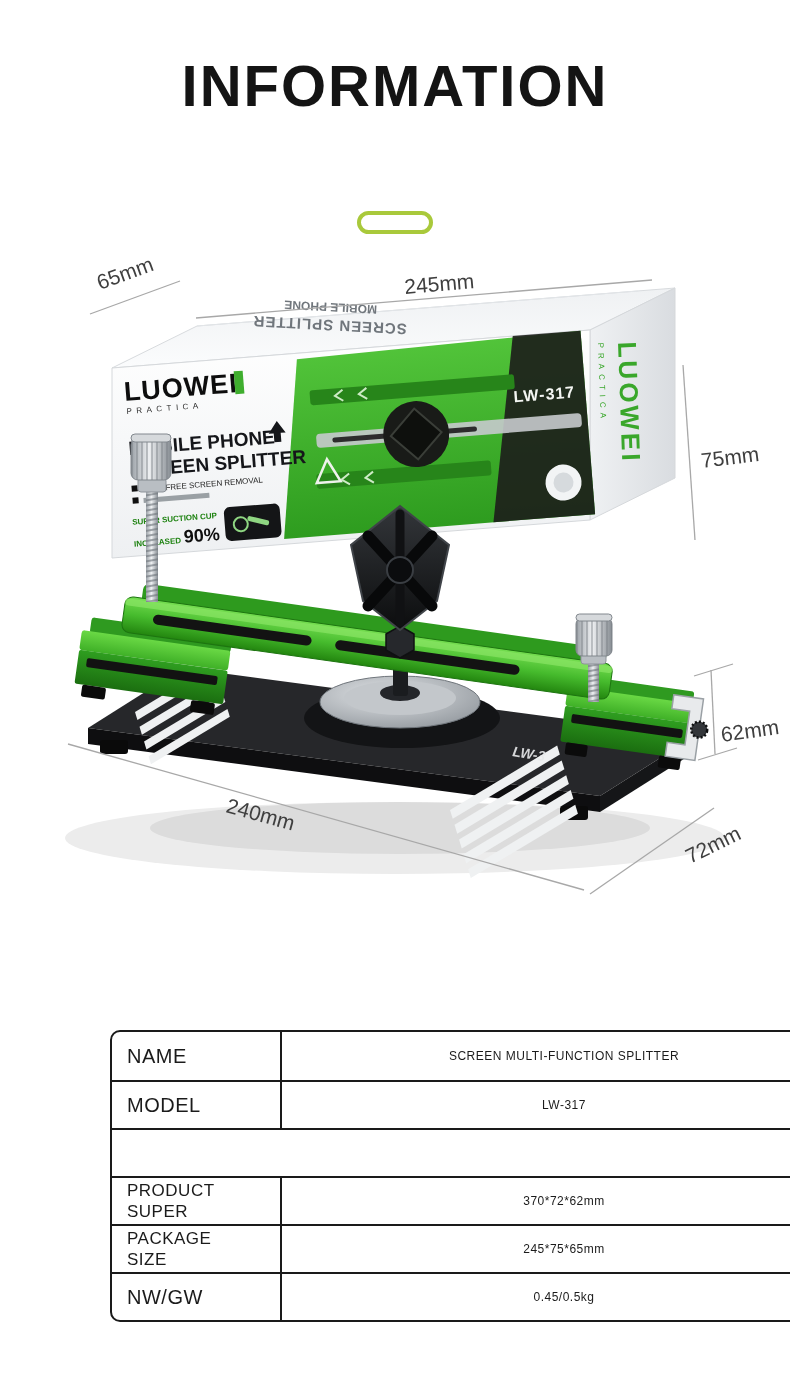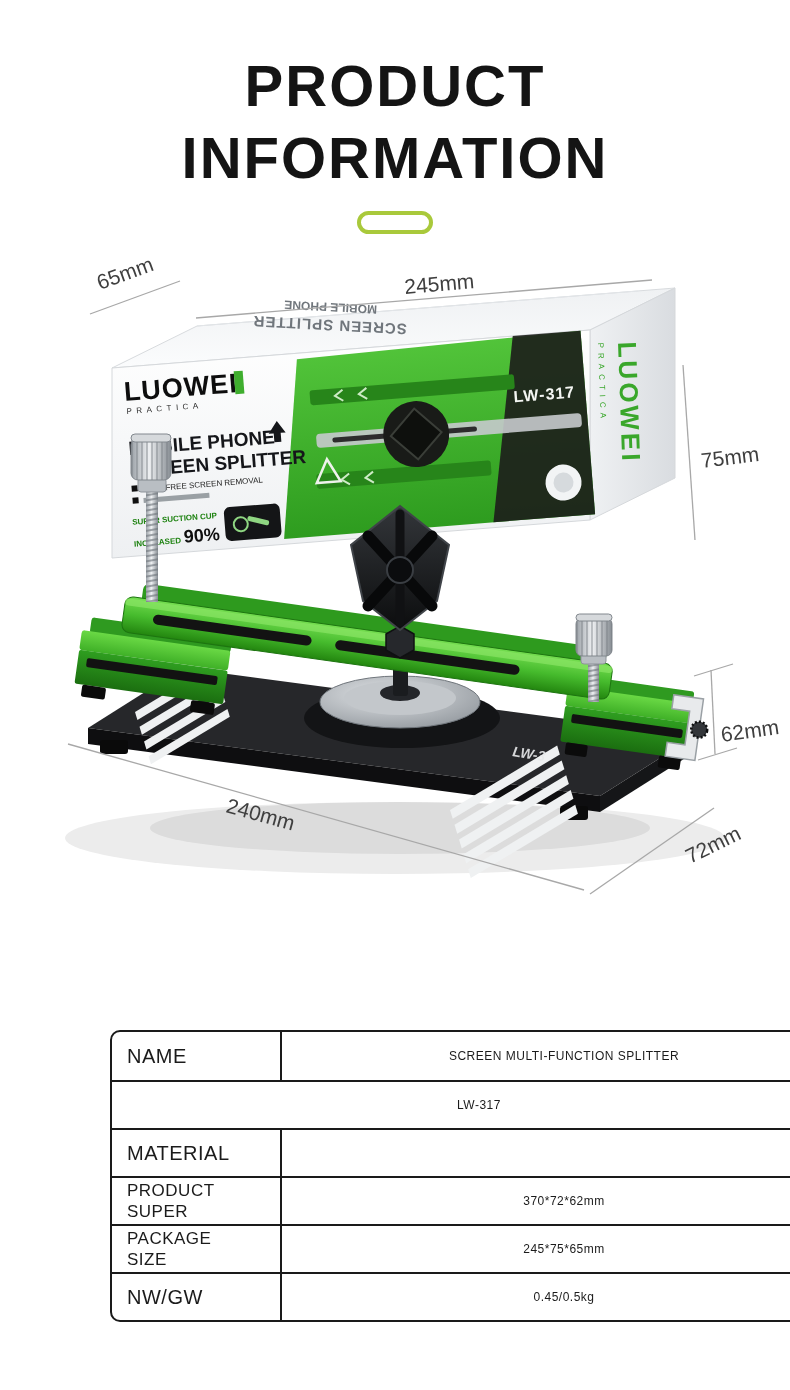--- a/index.html
+++ b/index.html
@@ -39,21 +39,20 @@
   }
   .spec-row.two-line .spec-label { font-size:17px; line-height:1.25; }
   .spec-row.two-line .spec-label span { display:block; width:92px; }
 </style>
 </head>
 <body>
 
 <div class="page">
 
   <div class="title-block">
-    <div class="title-line">PRODUCT</div>
     <div class="title-line">INFORMATION</div>
   </div>
 
   <div class="divider-pill"></div>
 
   <svg class="art" width="790" height="770" viewBox="0 0 790 770">
     <defs>
       <linearGradient id="gFront" x1="0" y1="0" x2="0" y2="1">
           <stop offset="0" stop-color="#ffffff"></stop>
           <stop offset="1" stop-color="#eef0f2"></stop>
@@ -268,28 +267,28 @@
   <div class="spec-table">
     <div class="spec-row">
       <div class="spec-label">
           <span>NAME</span>
         </div>
       <div class="spec-value">
           <span>SCREEN MULTI-FUNCTION SPLITTER</span>
         </div>
     </div>
     <div class="spec-row">
+      <div class="spec-label">
+          <span>MODEL</span>
+        </div>
       <div class="spec-value">
           <span>LW-317</span>
         </div>
     </div>
     <div class="spec-row">
-      <div class="spec-label">
-          <span>MATERIAL</span>
-        </div>
     </div>
     <div class="spec-row two-line">
       <div class="spec-label">
           <span>PRODUCT SUPER</span>
         </div>
       <div class="spec-value">
           <span>370*72*62mm</span>
         </div>
     </div>
     <div class="spec-row two-line">

